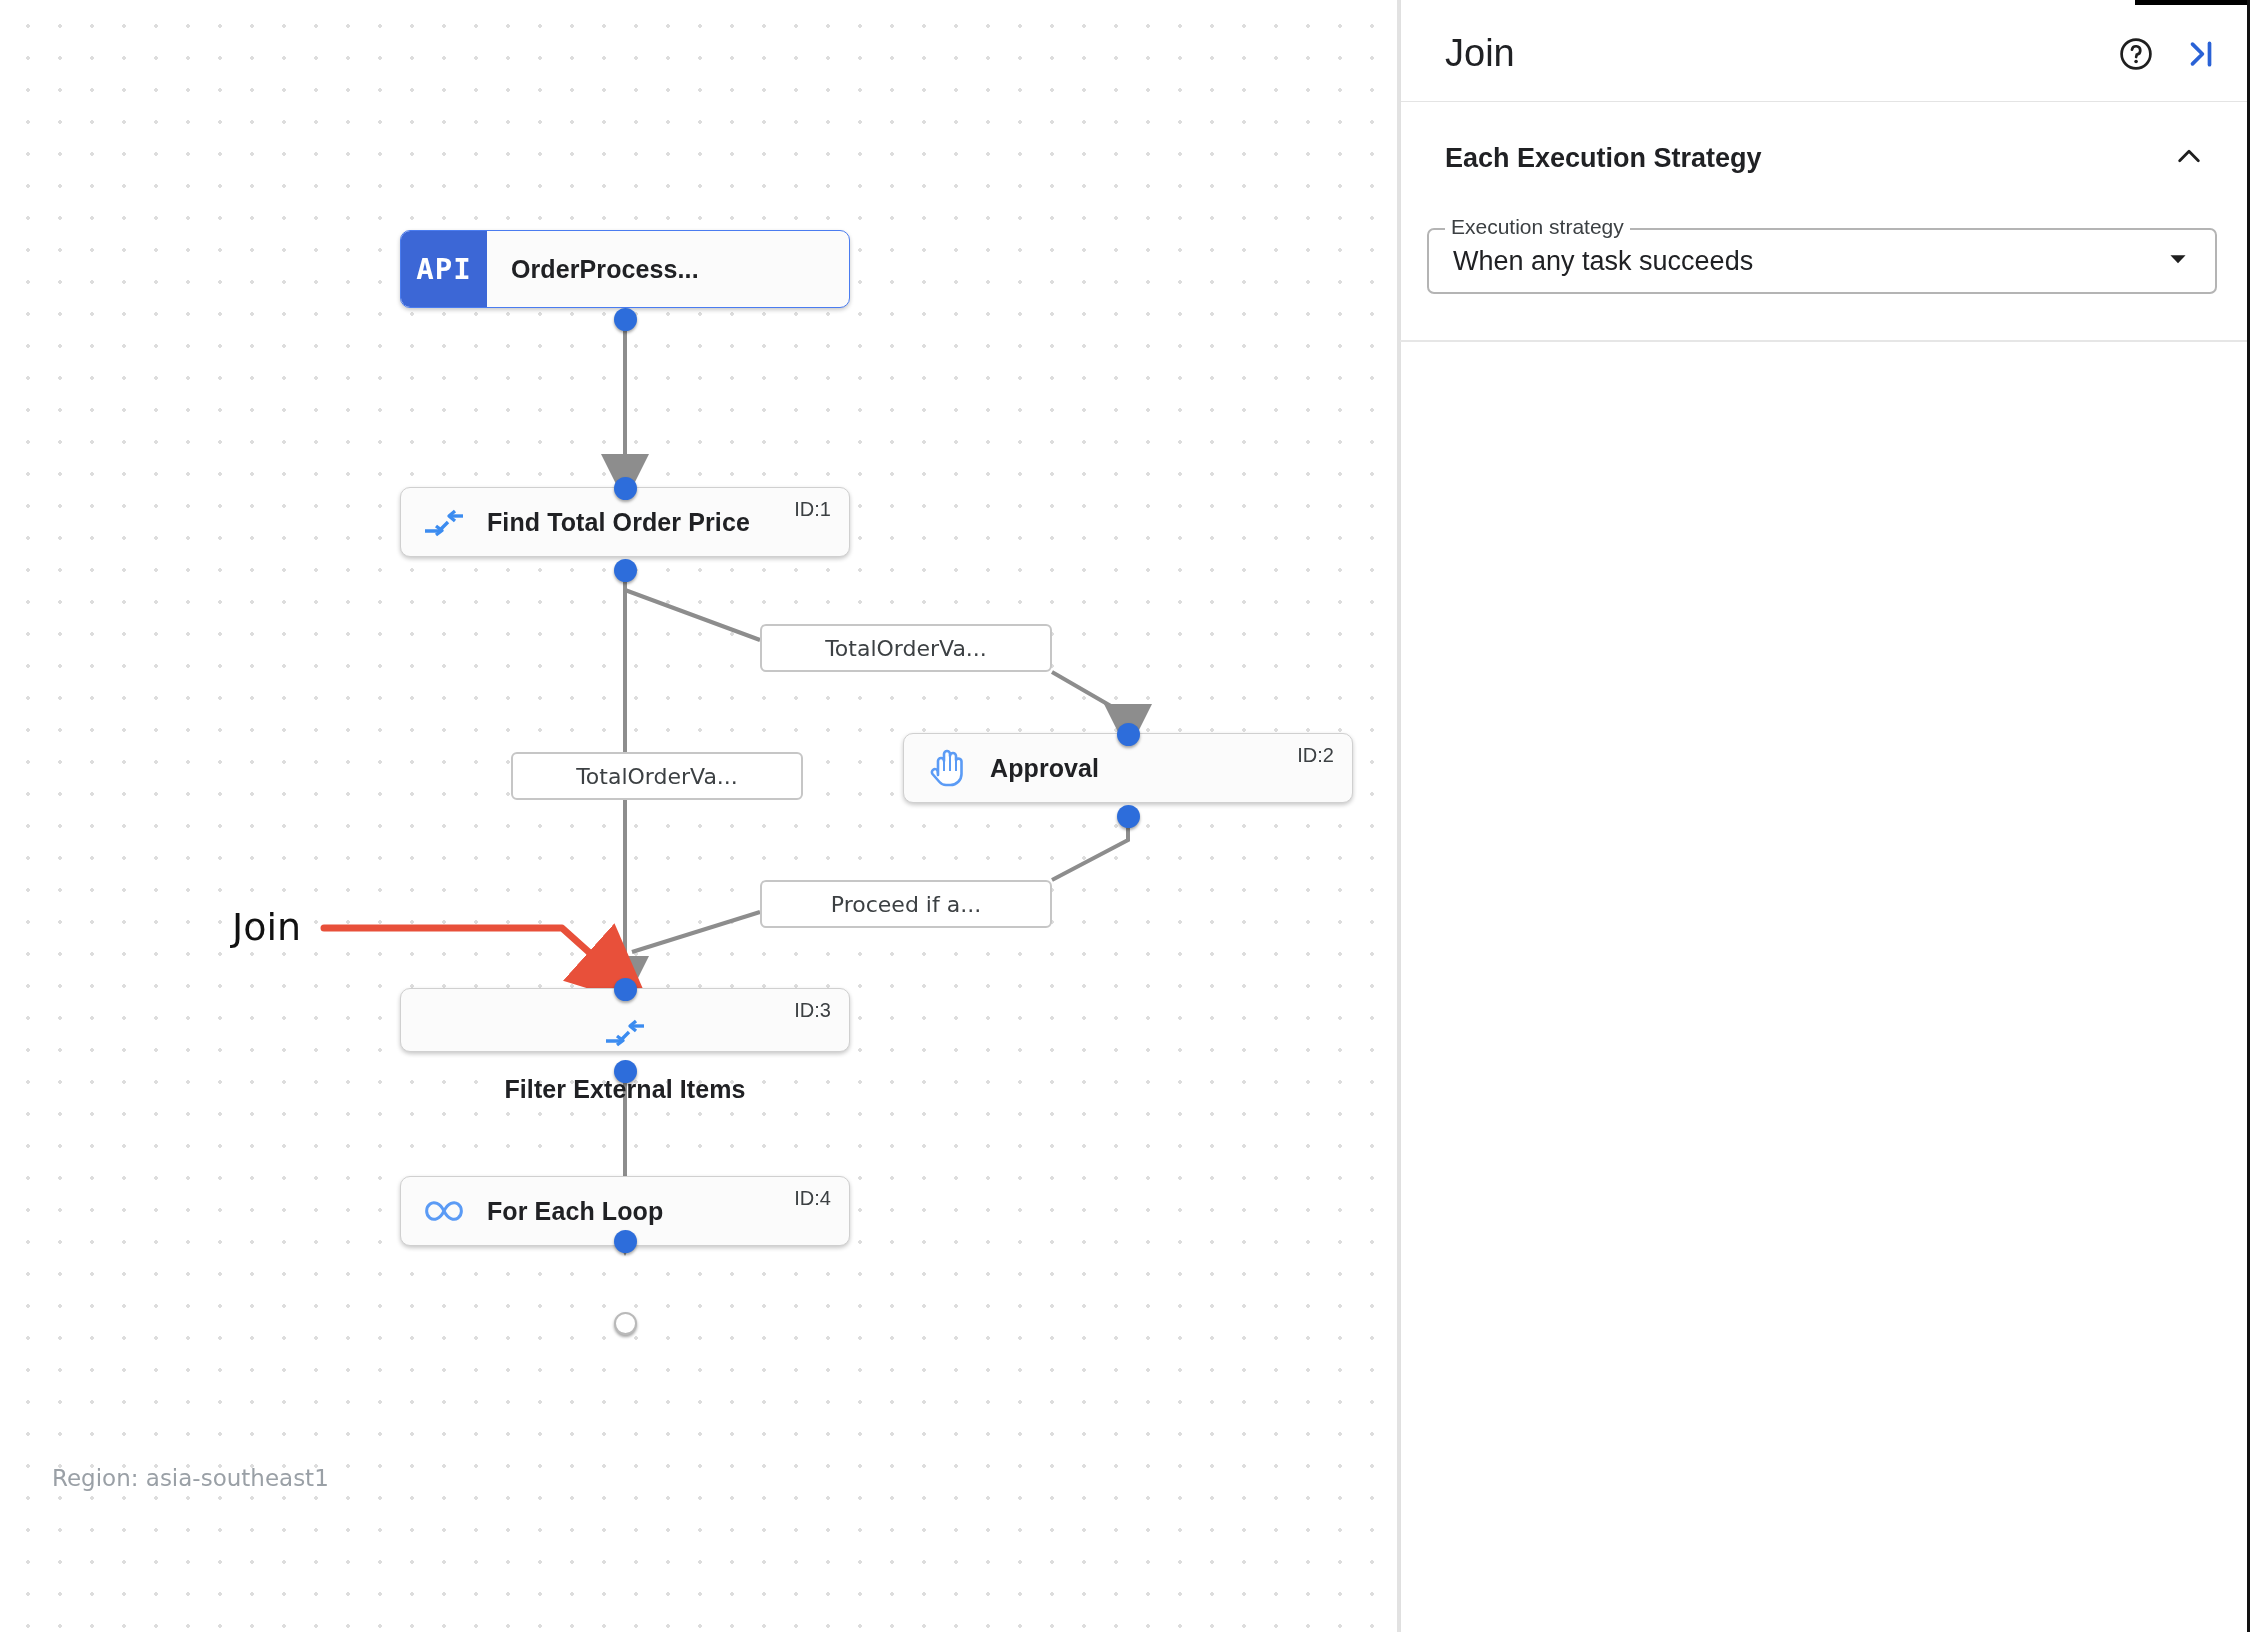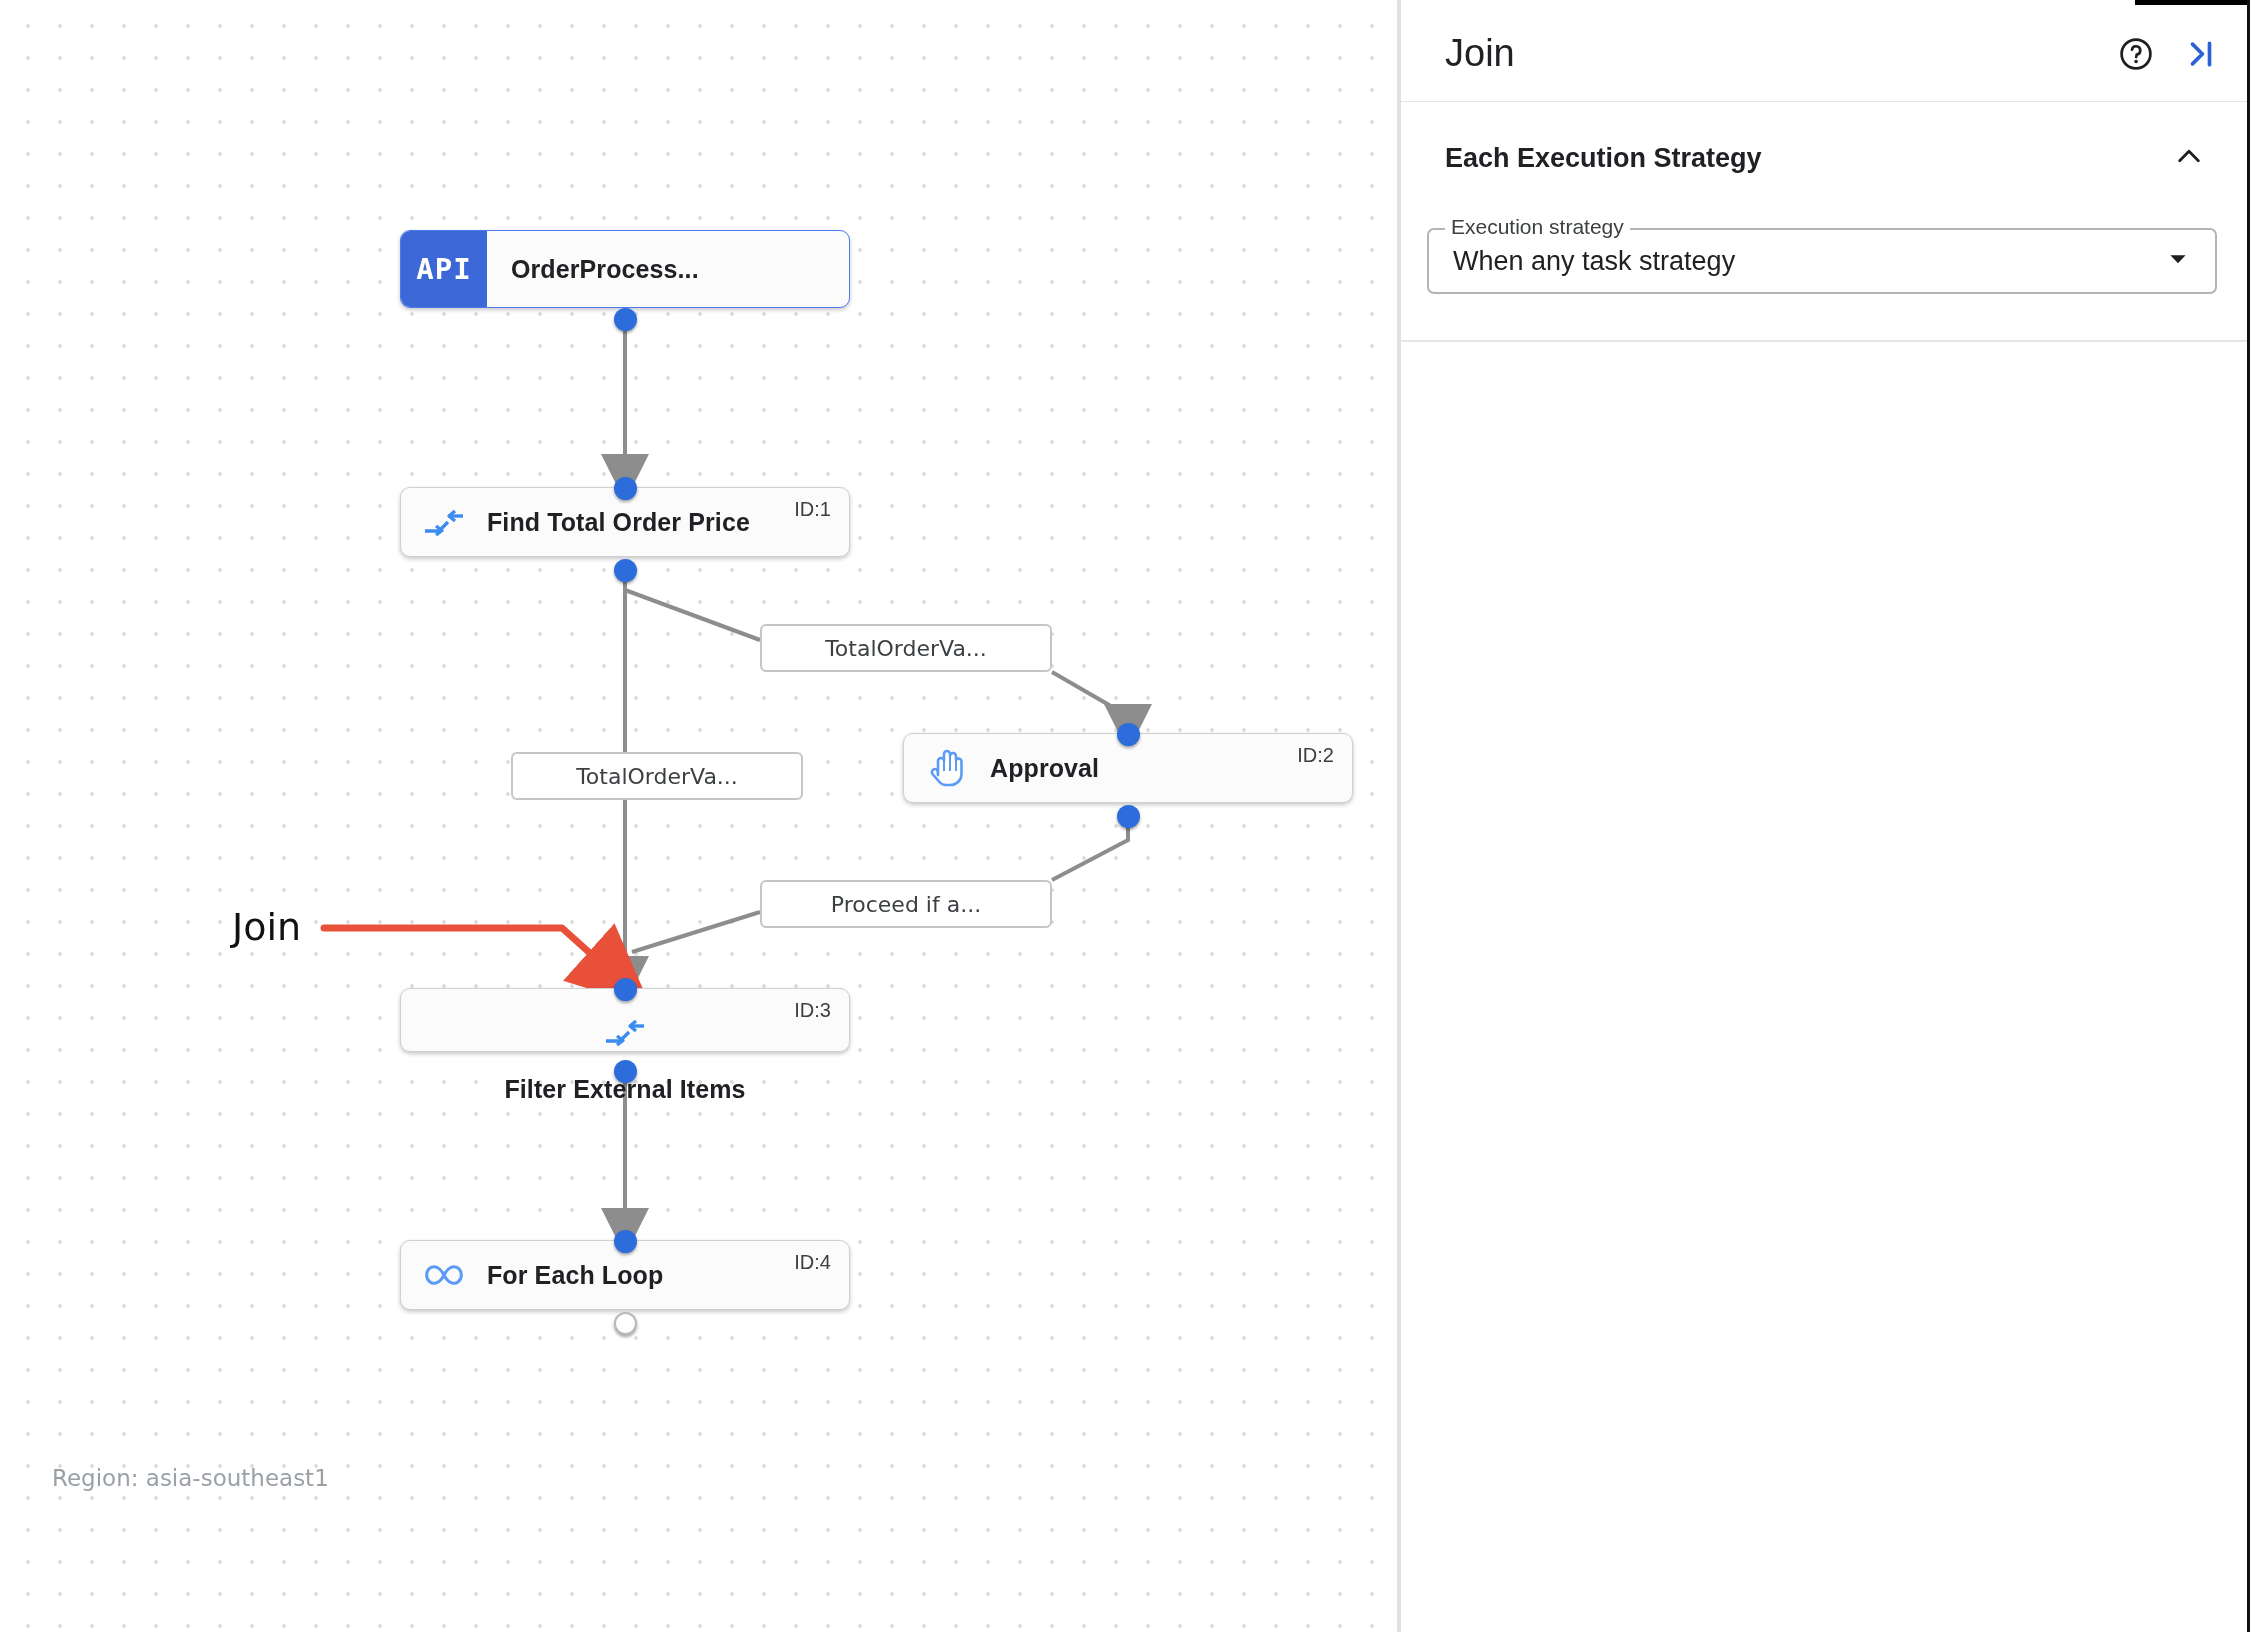--- a/index.html
+++ b/index.html
@@ -55,21 +55,21 @@
     flex:0 0 86px;
   }
   #node-api .api-chip span{
     color:#ffffff;font-family:"DejaVu Sans Mono", monospace;
     font-size:29px;font-weight:bold;letter-spacing:1px;
   }
   #node-api .nlabel{margin-left:24px;font-weight:bold;}
   #node-1{left:400px;top:487px;width:450px;height:70px;}
   #node-2{left:903px;top:733px;width:450px;height:70px;}
   #node-3{left:400px;top:988px;width:450px;height:64px;flex-direction:column;}
-  #node-4{left:400px;top:1240px;width:450px;height:70px;}
+  #node-4{left:400px;top:1176px;width:450px;height:70px;}
   
   .port{
     position:absolute;width:23px;height:23px;border-radius:50%;
     background:#2d6ddb;
     box-shadow:0 2px 3px rgba(0,0,0,.35);
     z-index:5;
   }
   .port.hollow{background:#ffffff;border:2px solid #b9b9b9;box-sizing:border-box;}
   
   .edge-label{
@@ -274,21 +274,21 @@
     <div>
       <svg width="32" height="32" viewBox="0 0 24 24">
         <path d="M5,15.5 L12,8.5 L19,15.5" stroke="#1f1f1f" stroke-width="2.1" fill="none" stroke-linecap="round" stroke-linejoin="round"></path>
       </svg>
     </div>
   </div>
 </div>
 
 <div id="field-wrap">
   <div id="field-box">
-    <div id="field-value">When any task strategy</div>
+    <div id="field-value">When any task succeeds</div>
     <div>
       <svg width="26" height="26" viewBox="0 0 24 24">
         <path d="M5,8.5 L12,16 L19,8.5 z" fill="#1f1f1f"></path>
       </svg>
     </div>
   </div>
   <div id="field-legend">Execution strategy</div>
 </div>
 
 <div id="panel-divider"></div>

